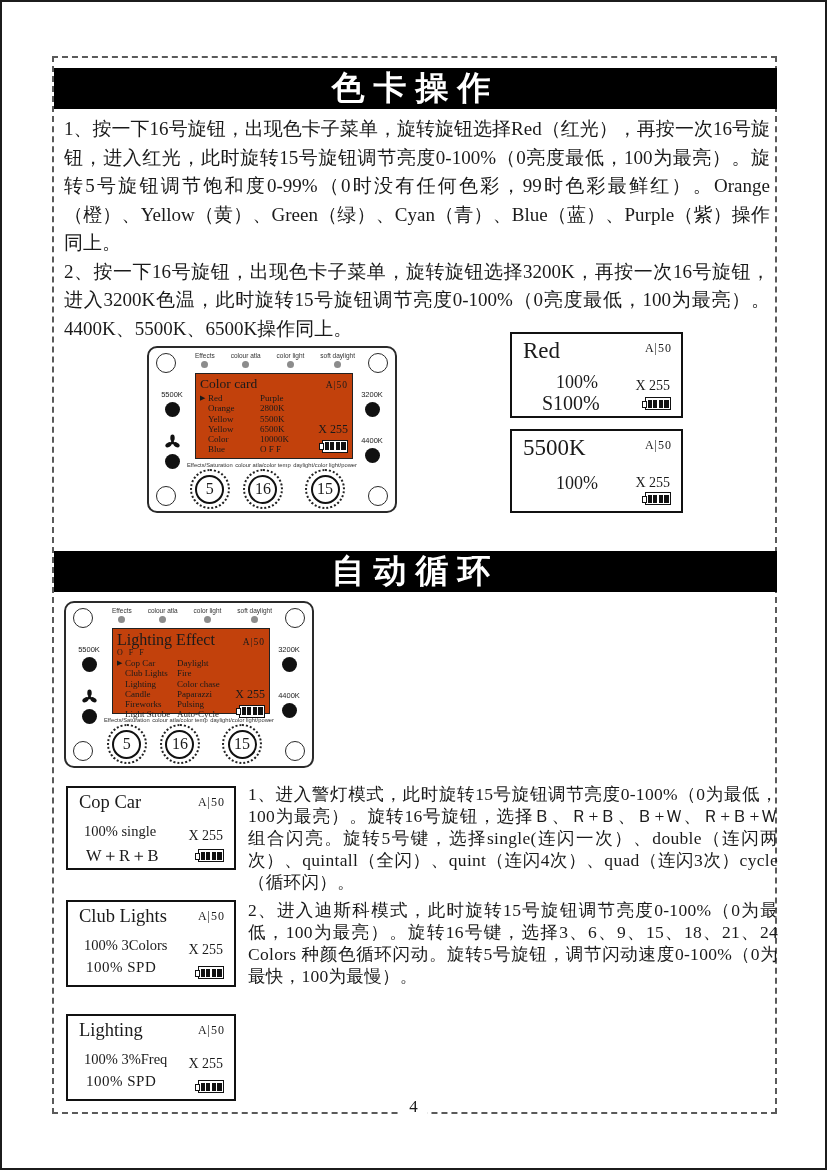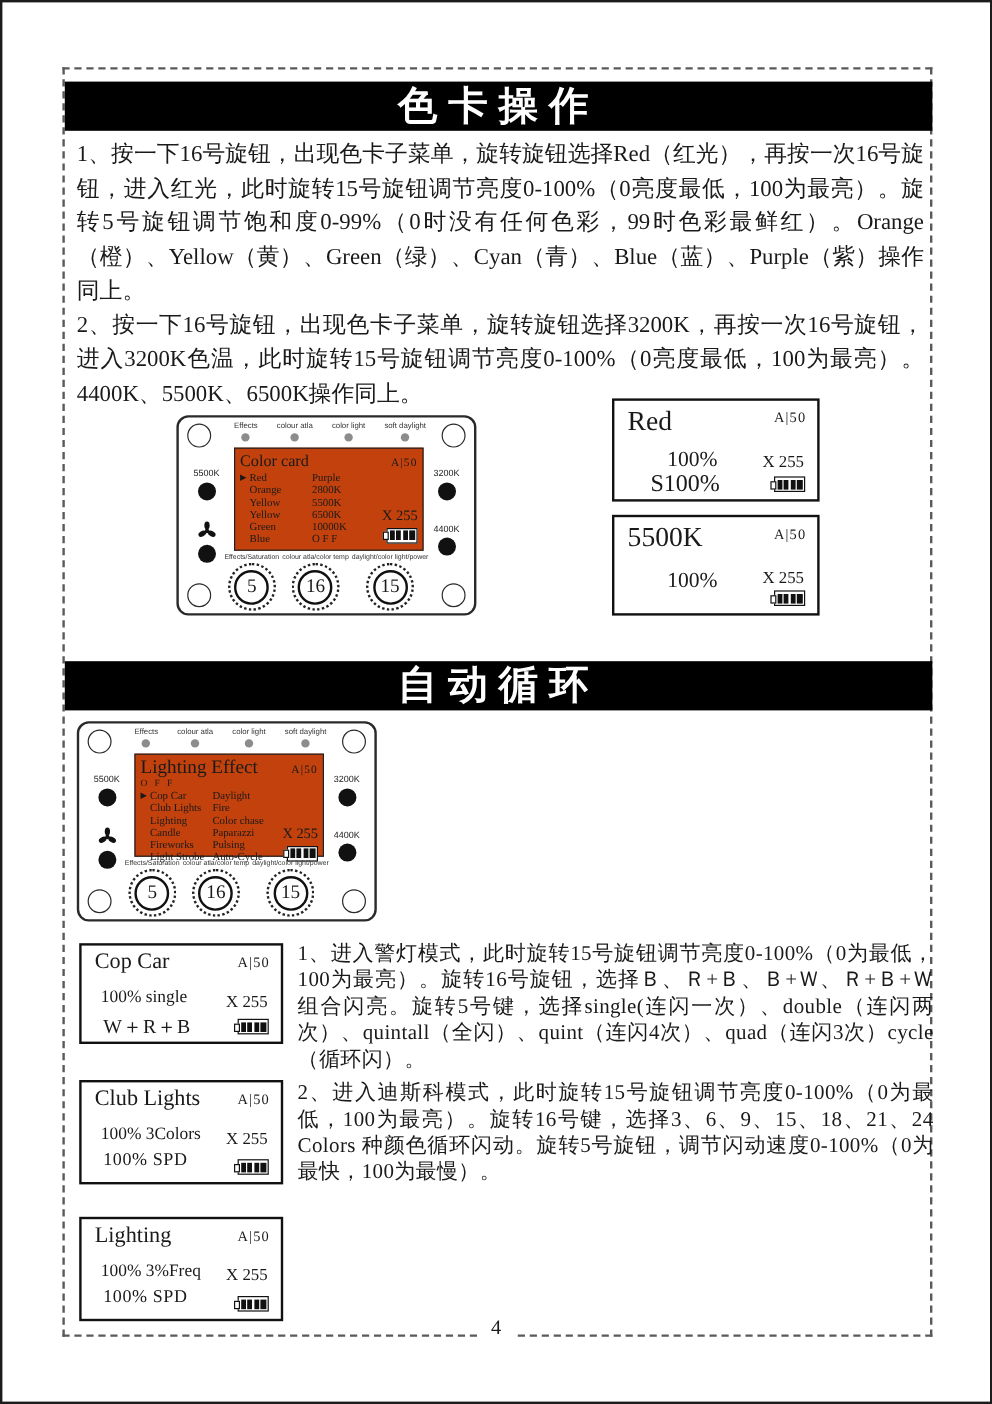--- a/index.html
+++ b/index.html
@@ -168,21 +168,21 @@
               <span class="mcol1">Yellow</span>
               <span class="mcol2">5500K</span>
             </div>
           <div class="menu-row">
               <span class="cursor"></span>
               <span class="mcol1">Yellow</span>
               <span class="mcol2">6500K</span>
             </div>
           <div class="menu-row">
               <span class="cursor"></span>
-              <span class="mcol1">Green</span>
+              <span class="mcol1">Color</span>
               <span class="mcol2">10000K</span>
             </div>
           <div class="menu-row">
               <span class="cursor"></span>
               <span class="mcol1">Blue</span>
               <span class="mcol2">O F F</span>
             </div>
         </div>
         <div class="lcd-right">
           <span class="x255-sm">X 255</span>

